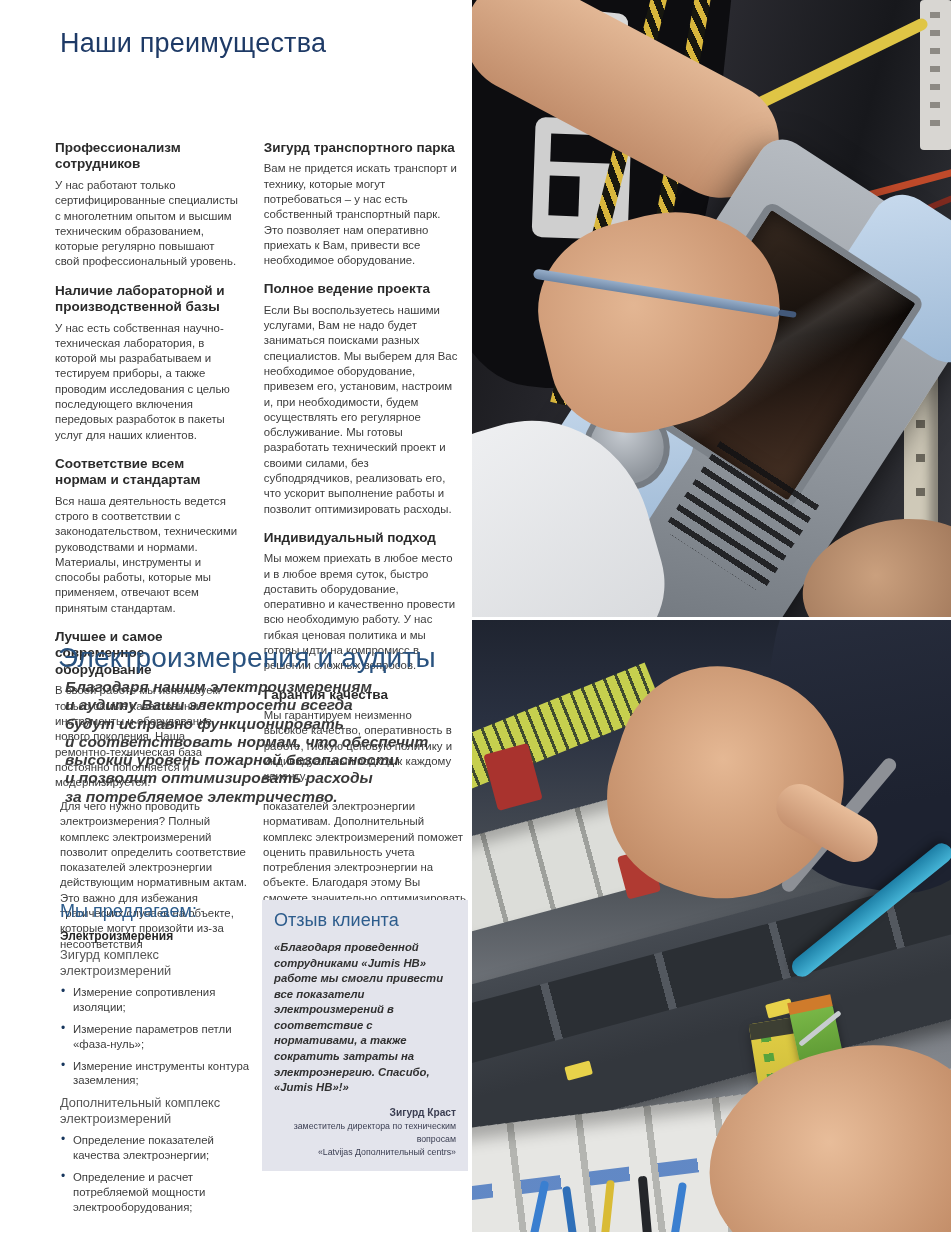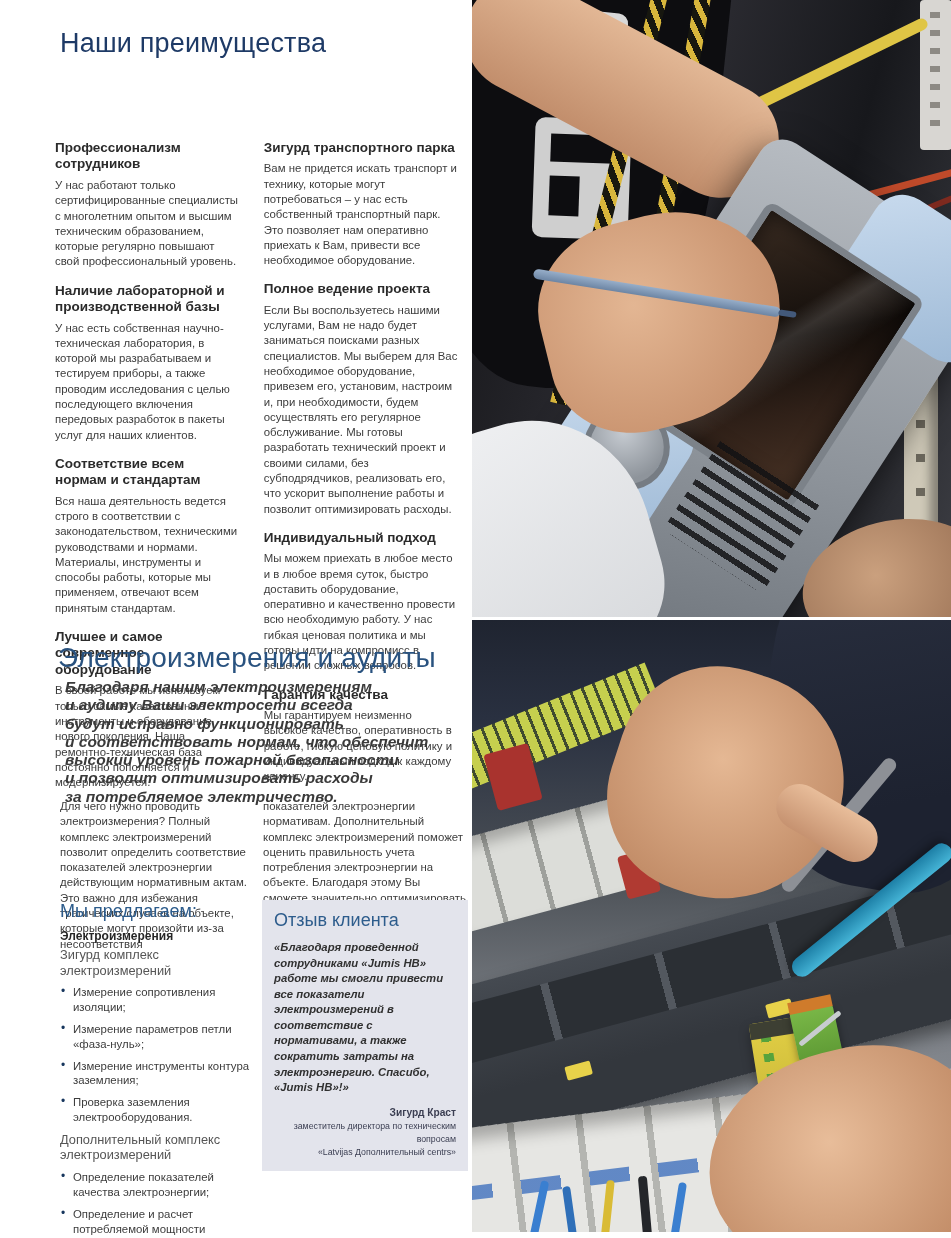--- a/index.html
+++ b/index.html
@@ -207,21 +207,20 @@
   </div>
 
   <div class="abs offer">
     <p class="offer-title">Мы предлагаем:</p>
     <p class="offer-cat">Электроизмерения</p>
     <p class="offer-group">Зигурд комплекс электроизмерений</p>
     <ul class="offer-list">
       <li>Измерение сопротивления изоляции;</li>
       <li>Измерение параметров петли «фаза-нуль»;</li>
       <li>Измерение инструменты контура заземления;</li>
-      <li>Проверка заземления электрооборудования.</li>
     </ul>
     <p class="offer-group">Дополнительный комплекс электроизмерений</p>
     <ul class="offer-list">
       <li>Определение показателей качества электроэнергии;</li>
       <li>Определение и расчет потребляемой мощности электрооборудования;</li>
 
     </ul>
   </div>
 
   <div class="abs testimonial">

